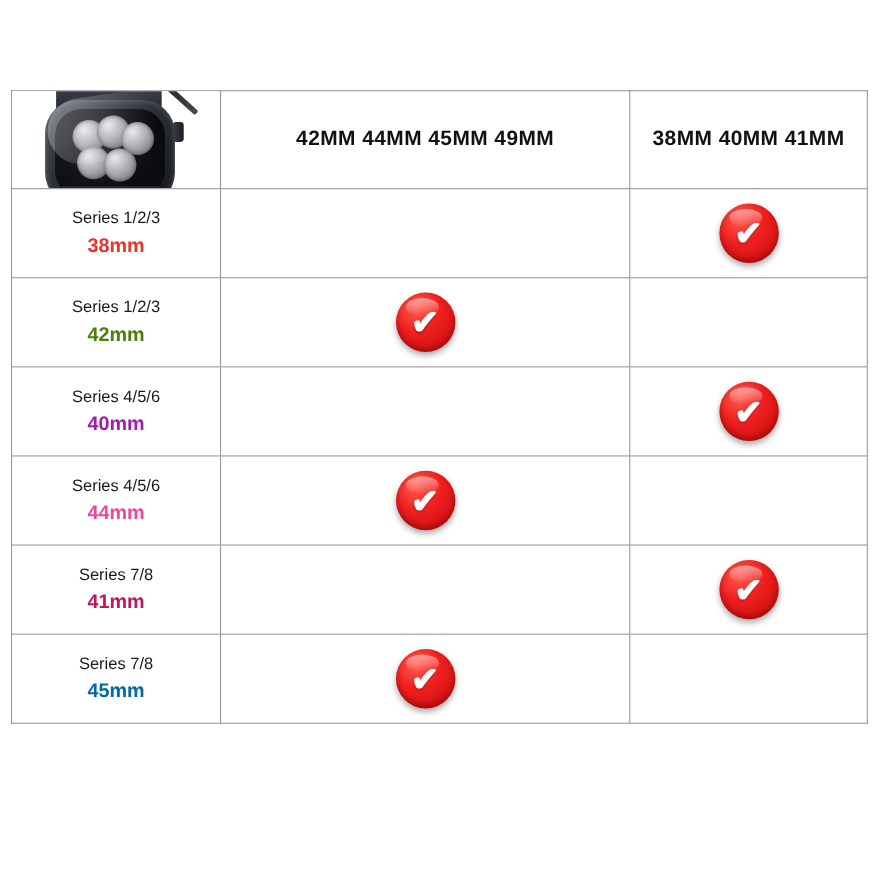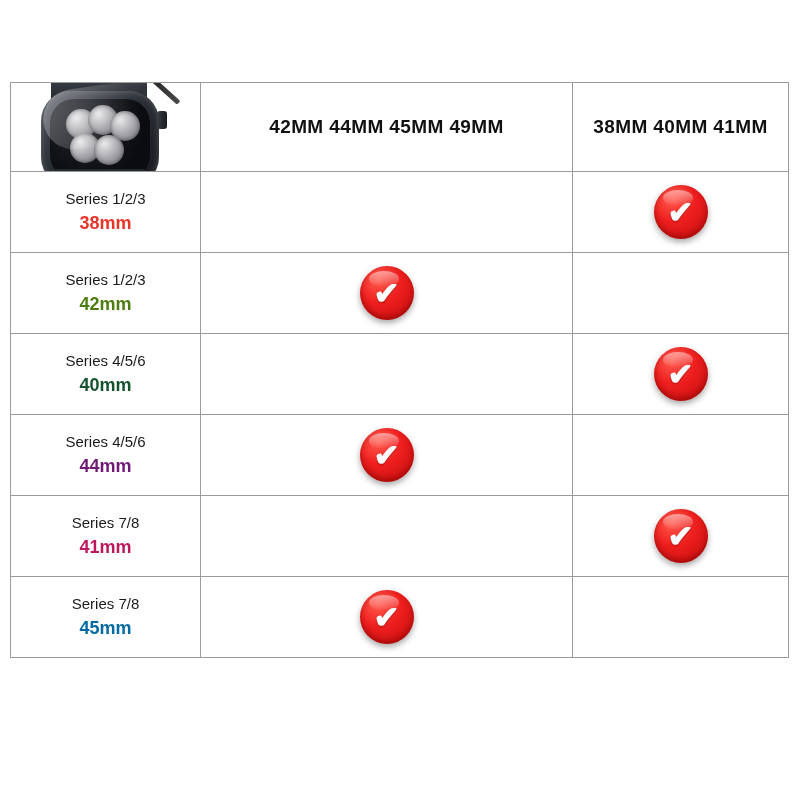--- a/index.html
+++ b/index.html
@@ -248,36 +248,36 @@
               <span class="tick">✔</span>
             </div>
           </div>
         </td>
         <td class="empty-cell"></td>
       </tr>
 
       <tr class="row-body">
         <td class="model-cell">
           <span class="model-series">Series 4/5/6</span>
-          <span class="model-size" style="color:#14532d">40mm</span>
+          <span class="model-size" style="color:#a21caf">40mm</span>
         </td>
         <td class="empty-cell"></td>
         <td>
           <div class="check-wrap">
             <div class="check-badge">
               <span class="tick">✔</span>
             </div>
           </div>
         </td>
       </tr>
 
       <tr class="row-body">
         <td class="model-cell">
           <span class="model-series">Series 4/5/6</span>
-          <span class="model-size" style="color:#701a75">44mm</span>
+          <span class="model-size" style="color:#ec4899">44mm</span>
         </td>
         <td>
           <div class="check-wrap">
             <div class="check-badge">
               <span class="tick">✔</span>
             </div>
           </div>
         </td>
         <td class="empty-cell"></td>
       </tr>

